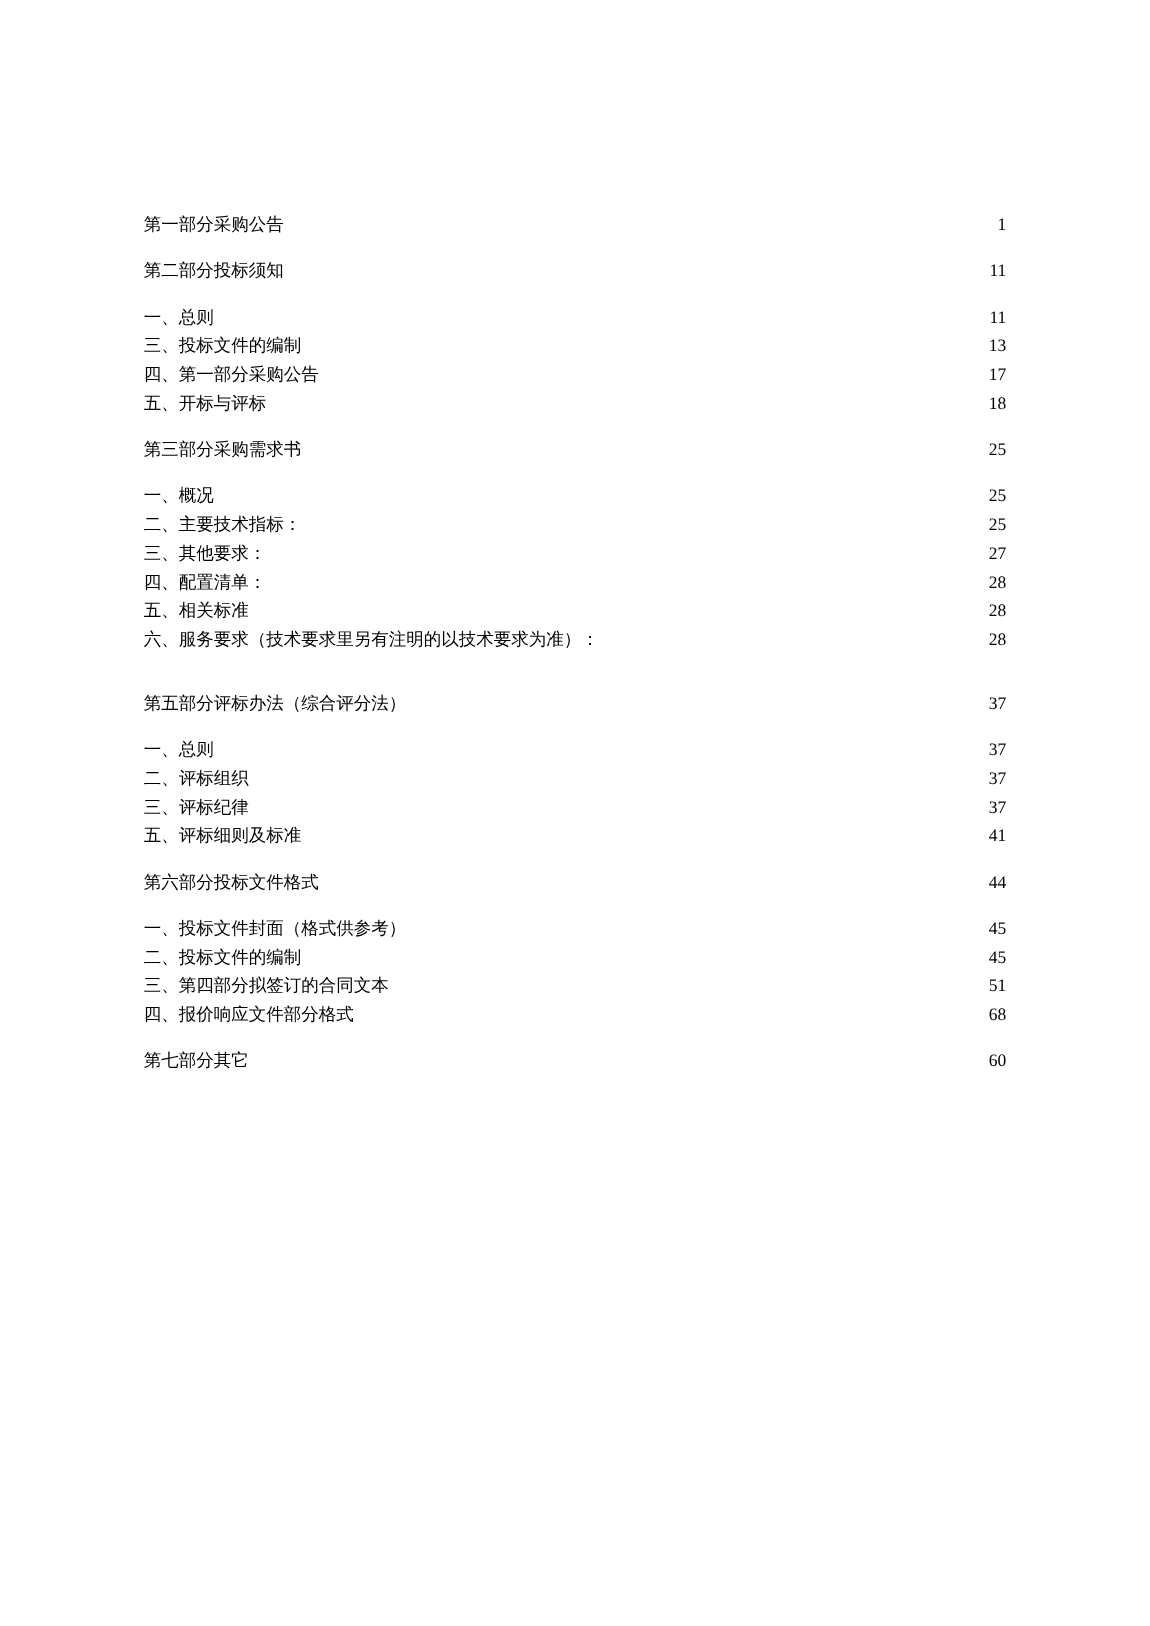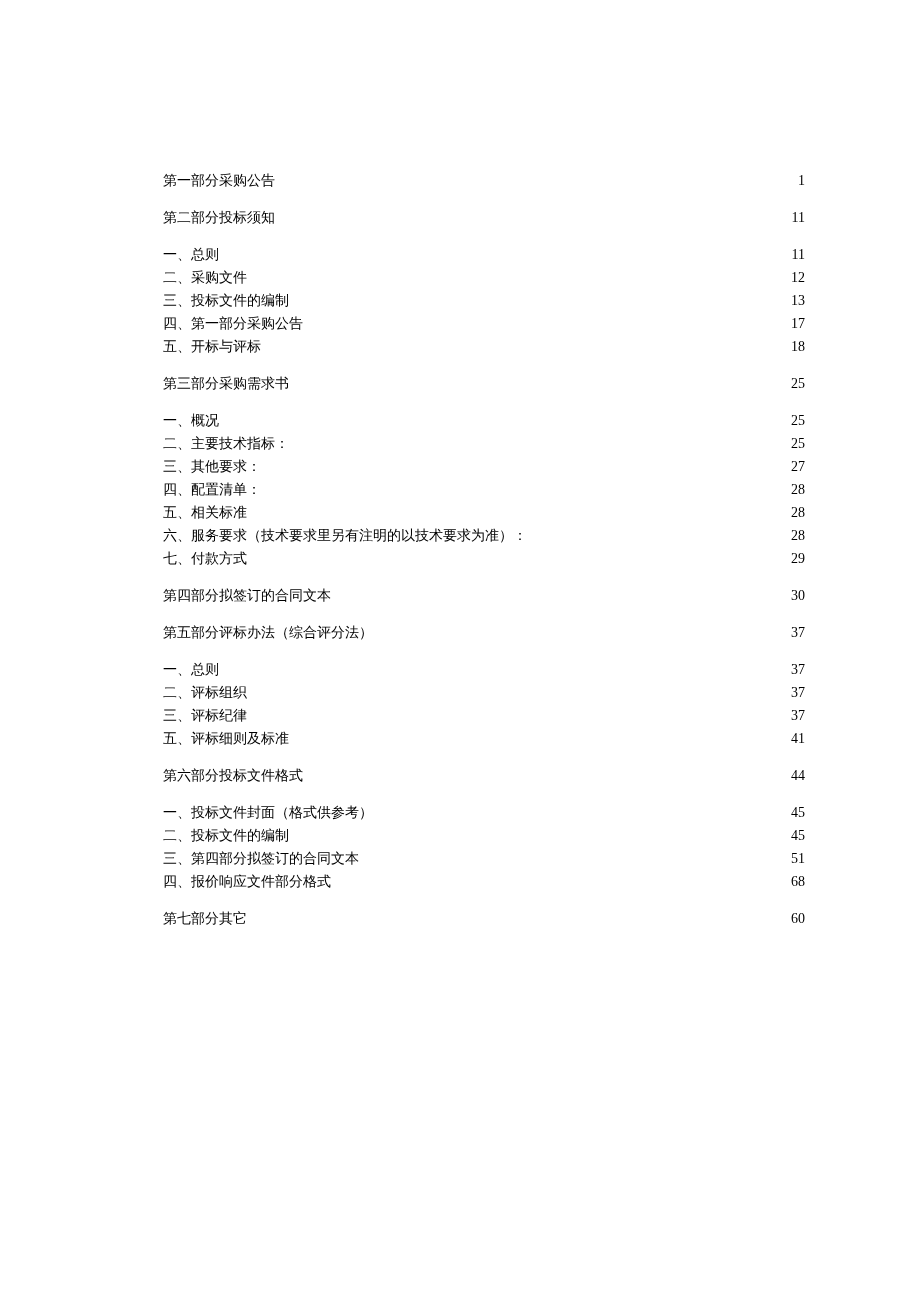--- a/index.html
+++ b/index.html
@@ -17,21 +17,20 @@
       padding: 170px 115px 0 115px;
     }
     .toc-container {
       width: 100%;
     }
     .toc-entry {
       display: flex;
       align-items: baseline;
       line-height: 1.5;
       margin-bottom: 2px;
-      margin-left: 48px;
     }
     .toc-label {
       white-space: nowrap;
       flex-shrink: 0;
     }
     .toc-leader {
       flex: 1;
       overflow: hidden;
       white-space: nowrap;
       letter-spacing: 1px;
@@ -71,25 +70,20 @@
       <span class="toc-leader"></span>
       <span class="toc-page">11</span>
     </div>
     <div class="section-gap"></div>
     <div class="toc-entry sub-entry">
       <span class="toc-label">一、总则</span>
       <span class="toc-leader"></span>
       <span class="toc-page">11</span>
     </div>
     <div class="toc-entry sub-entry">
-      <span class="toc-label">二、采购文件</span>
-      <span class="toc-leader"></span>
-      <span class="toc-page">12</span>
-    </div>
-    <div class="toc-entry sub-entry">
       <span class="toc-label">三、投标文件的编制</span>
       <span class="toc-leader"></span>
       <span class="toc-page">13</span>
     </div>
     <div class="toc-entry sub-entry">
       <span class="toc-label">四、第一部分采购公告</span>
       <span class="toc-leader"></span>
       <span class="toc-page">17</span>
     </div>
     <div class="toc-entry sub-entry">
@@ -127,31 +121,21 @@
     <div class="toc-entry sub-entry">
       <span class="toc-label">五、相关标准</span>
       <span class="toc-leader"></span>
       <span class="toc-page">28</span>
     </div>
     <div class="toc-entry sub-entry">
       <span class="toc-label">六、服务要求（技术要求里另有注明的以技术要求为准）：</span>
       <span class="toc-leader"></span>
       <span class="toc-page">28</span>
     </div>
-    <div class="toc-entry sub-entry">
-      <span class="toc-label">七、付款方式</span>
-      <span class="toc-leader"></span>
-      <span class="toc-page">29</span>
-    </div>
     <div class="section-gap"></div>
-    <div class="toc-entry main-entry">
-      <span class="toc-label">第四部分拟签订的合同文本</span>
-      <span class="toc-leader"></span>
-      <span class="toc-page">30</span>
-    </div>
     <div class="section-gap"></div>
     <div class="toc-entry main-entry">
       <span class="toc-label">第五部分评标办法（综合评分法）</span>
       <span class="toc-leader"></span>
       <span class="toc-page">37</span>
     </div>
     <div class="section-gap"></div>
     <div class="toc-entry sub-entry">
       <span class="toc-label">一、总则</span>
       <span class="toc-leader"></span>

